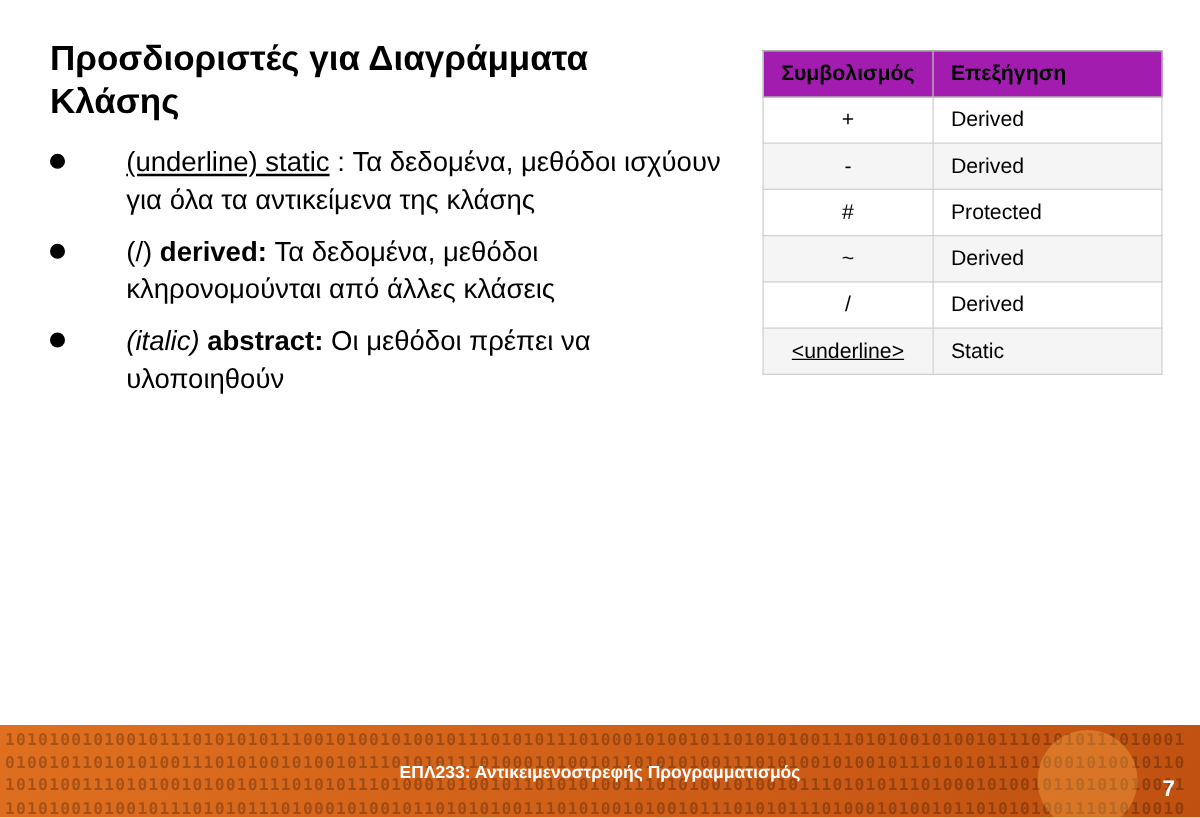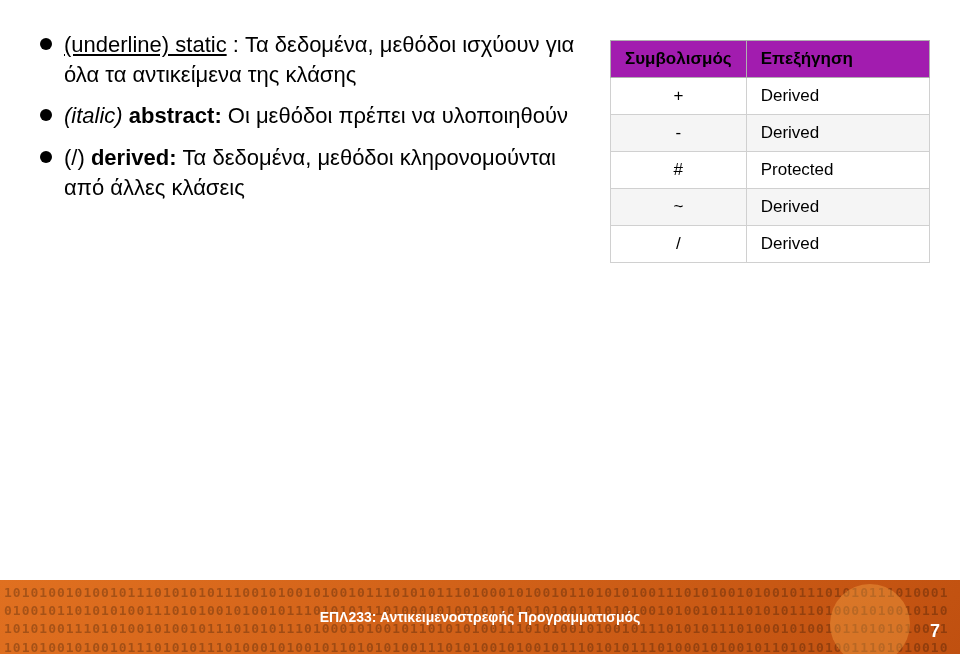--- a/index.html
+++ b/index.html
@@ -42,20 +42,21 @@
       margin: 0;
     }
 
     .bullet-item {
       display: flex;
       align-items: flex-start;
       margin-bottom: 12px;
       font-size: 22px;
       color: #000;
       line-height: 1.35;
+      gap: 37px;
     }
 
     .bullet-dot {
       display: inline-block;
       width: 12px;
       height: 12px;
       background: #000;
       border-radius: 50%;
       margin-top: 8px;
       margin-right: 12px;
@@ -184,41 +185,42 @@
       background: rgba(255,180,80,0.35);
       z-index: 1;
     }
   </style>
 </head>
 <body>
 
 <div class="main-content">
 
   <div class="left-panel">
+    <div class="title">Προσδιοριστές για Διαγράμματα Κλάσης</div>
 
     <ul class="bullet-list">
 
       <li class="bullet-item">
         <span class="bullet-dot"></span>
         <span class="bullet-text">
           <span class="underline-text">(underline) static</span><span> : Τα δεδομένα, μεθόδοι ισχύουν για όλα τα αντικείμενα της κλάσης</span>
         </span>
       </li>
 
       <li class="bullet-item">
         <span class="bullet-dot"></span>
         <span class="bullet-text">
-          <span class="italic-text">(italic)</span><span> <strong>abstract:</strong></span><span> Οι μεθόδοι πρέπει να υλοποιηθούν</span>
+          <span>(/)</span><span> <strong>derived:</strong></span><span> Τα δεδομένα, μεθόδοι κληρονομούνται από άλλες κλάσεις</span>
         </span>
       </li>
 
       <li class="bullet-item">
         <span class="bullet-dot"></span>
         <span class="bullet-text">
-          <span>(/)</span><span> <strong>derived:</strong></span><span> Τα δεδομένα, μεθόδοι κληρονομούνται από άλλες κλάσεις</span>
+          <span class="italic-text">(italic)</span><span> <strong>abstract:</strong></span><span> Οι μεθόδοι πρέπει να υλοποιηθούν</span>
         </span>
       </li>
     </ul>
   </div>
 
   <div class="right-panel">
     <table class="symbol-table">
       <thead>
         <tr>
           <th>Συμβολισμός</th>
@@ -238,20 +240,26 @@
           <td>#</td>
           <td>Protected</td>
         </tr>
         <tr>
           <td>~</td>
           <td>Derived</td>
         </tr>
         <tr>
           <td>/</td>
           <td>Derived</td>
+        </tr>
+        <tr>
+          <td>
+            <span class="td-underline">&lt;underline&gt;</span>
+          </td>
+          <td>Static</td>
         </tr>
       </tbody>
     </table>
   </div>
 </div>
 
 <div class="footer">
   <div class="footer-bg-text">1010100101001011101010101110010100101001011101010111010001010010110101010011101010010100101110101011101000101001011010101001110101001010010111010101110100010100101101010100111010100101001011101010111010001010010110101010011101010010100101110101011101000101001011010101001110101001010010111010101110100010100101101010100111010100101001011101010111010001010010110101010011101010010100101110101011101000101001011010101001110101001010010111010101</div>
   <span class="footer-text">ΕΠΛ233: Αντικειμενοστρεφής Προγραμματισμός</span>
   <div class="footer-circle"></div>

